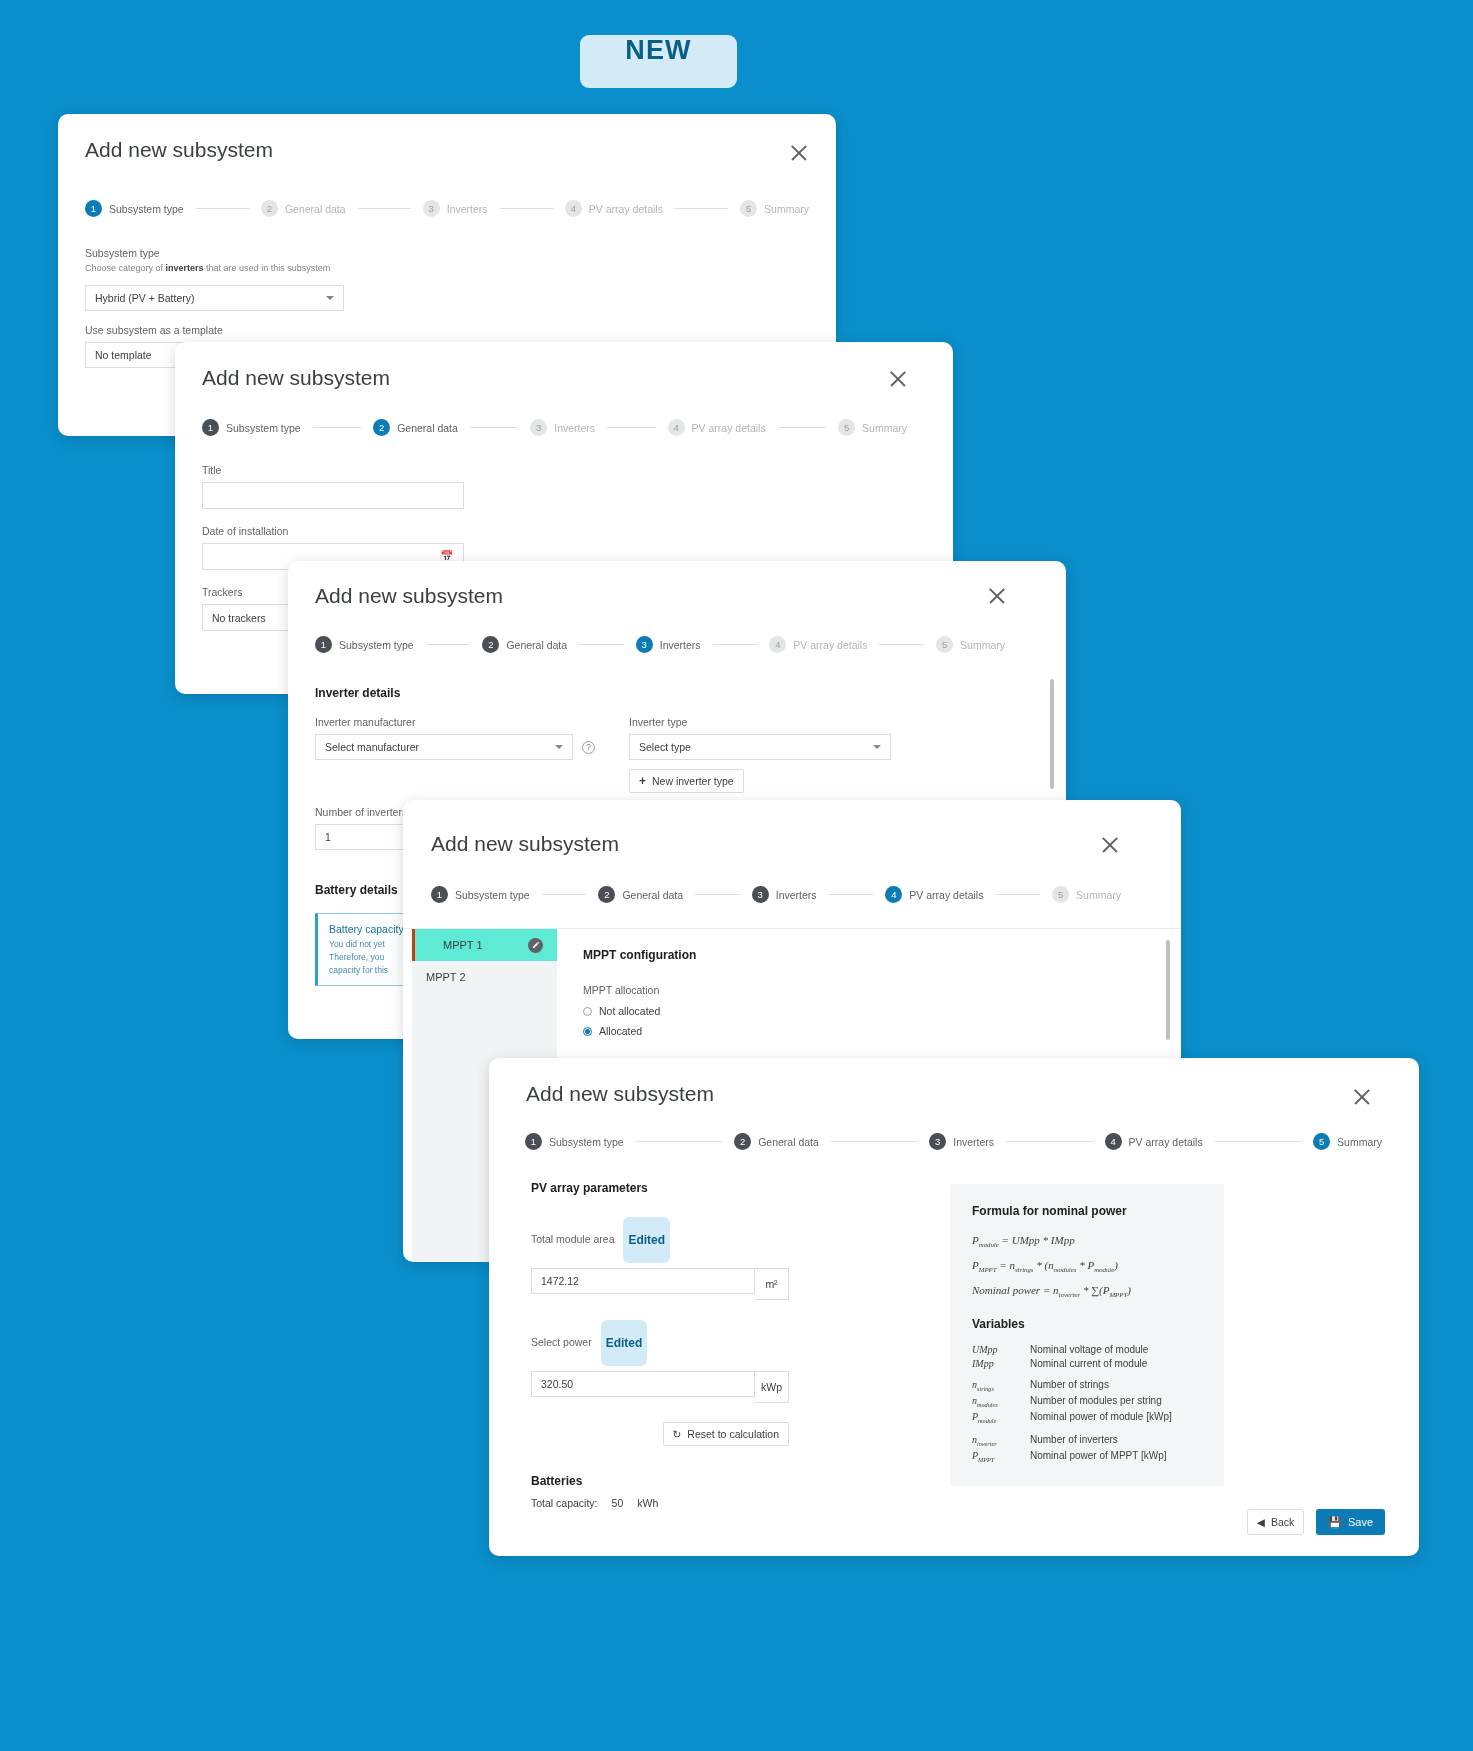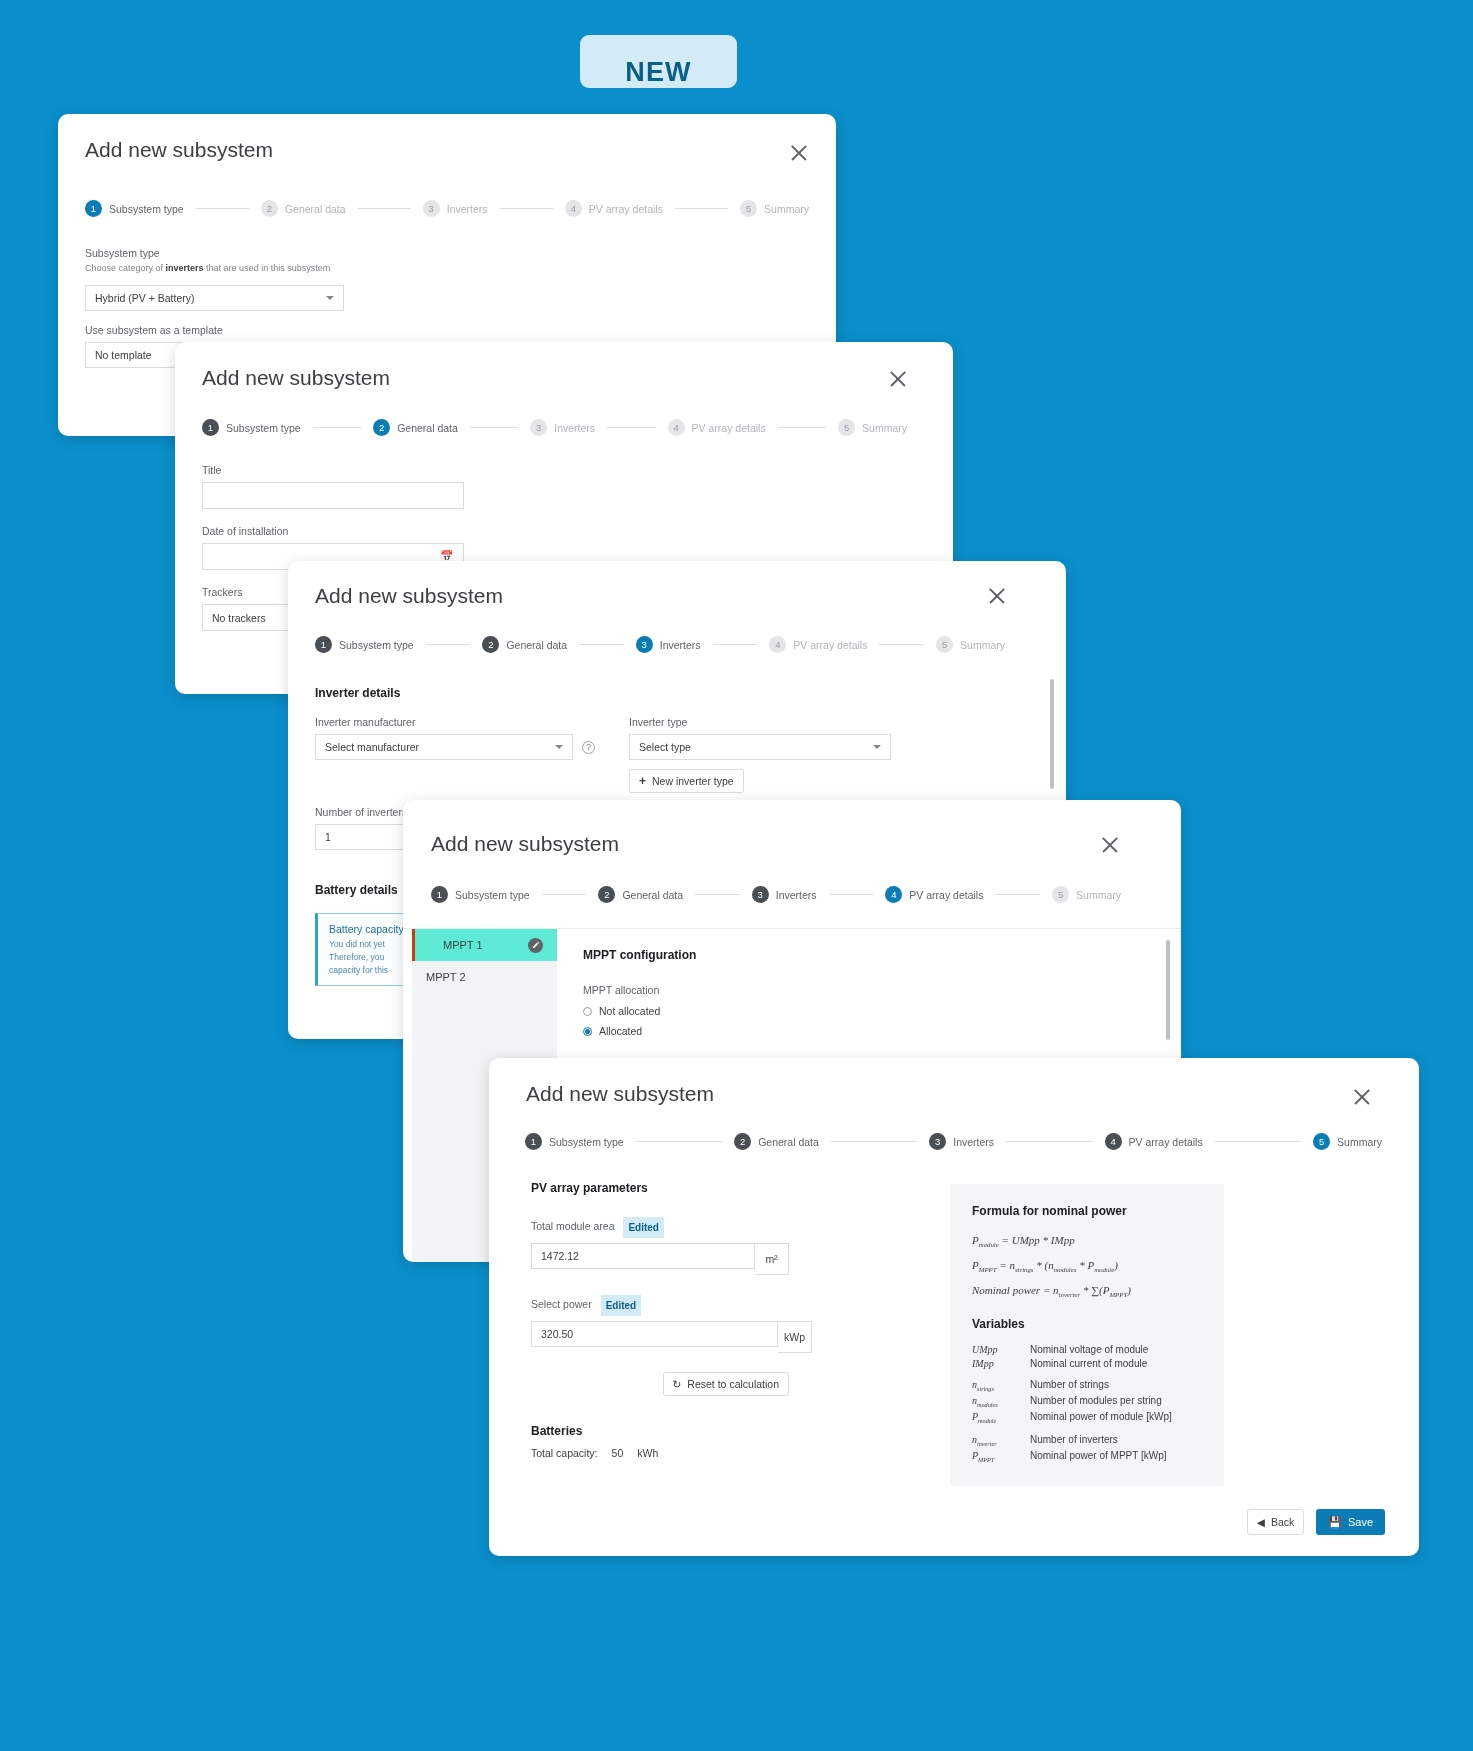--- a/index.html
+++ b/index.html
@@ -7,21 +7,21 @@
   body {
     width:1473px; height:1751px;
     background:#0a8fcc;
     font-family:"Liberation Sans", sans-serif;
     position:relative;
     overflow:hidden;
   }
   .badge-new{
     position:absolute; left:580px; top:35px; width:157px; height:53px;
     background:#d3ebf7; border-radius:9px;
-    display:flex; align-items:flex-end; justify-content:center;
+    display:flex; align-items:flex-start; justify-content:center;
     color:#0b5f86; font-size:27px; font-weight:bold; letter-spacing:1.2px;
   }
   .card{
     position:absolute; background:#fff; border-radius:10px;
     box-shadow:0 3px 14px rgba(0,0,0,.16);
     overflow:hidden;
   }
   .card-title{
     font-size:21px; color:#3c4043; font-weight:400;
   }
@@ -84,21 +84,21 @@
     display:inline-flex; align-items:center; gap:6px; padding:0 9px;
     font-size:10.5px; color:#3c4043; border-radius:2px; cursor:pointer;
   }
   .btn-primary{
     background:#0b7cb5; color:#fff; border:none; height:26px;
     display:inline-flex; align-items:center; gap:6px; padding:0 12px;
     font-size:11px; border-radius:3px; cursor:pointer;
   }
   .tag-edited{
     display:inline-block; background:#d3ebf7; color:#0b5f86;
-    font-size:10px; font-weight:bold; padding:5px 5px; border-radius:0;
+    font-size:12px; font-weight:bold; padding:16px 5px; border-radius:6px;
     vertical-align:middle; margin-left:6px;
   }
   .unit-box{
     border:1px solid #dadce0; border-left:none; height:32px; min-width:34px;
     display:flex; align-items:center; justify-content:center;
     font-size:10.5px; color:#3c4043; background:#fff;
   }
   .radio{
     width:9px;height:9px;border:1.2px solid #9aa0a6;border-radius:50%;
     display:inline-block;margin-right:7px;flex:0 0 auto;
@@ -430,21 +430,21 @@
         <div class="unit-box">m²</div>
       </div>
     </div>
 
     <div style="margin-top:20px;">
       <div class="fld-label" style="margin-bottom:5px;">
         <span>Select power</span>
         <span class="tag-edited">Edited</span>
       </div>
       <div style="display:flex;">
-        <div class="input" style="width:247px;">
+        <div class="input" style="width:224px;">
           <span>320.50</span>
         </div>
         <div class="unit-box">kWp</div>
       </div>
     </div>
 
     <div style="display:flex;justify-content:flex-end;width:258px;margin-top:19px;">
       <div class="btn-outline">
         <span>↻</span>
         <span>Reset to calculation</span>

